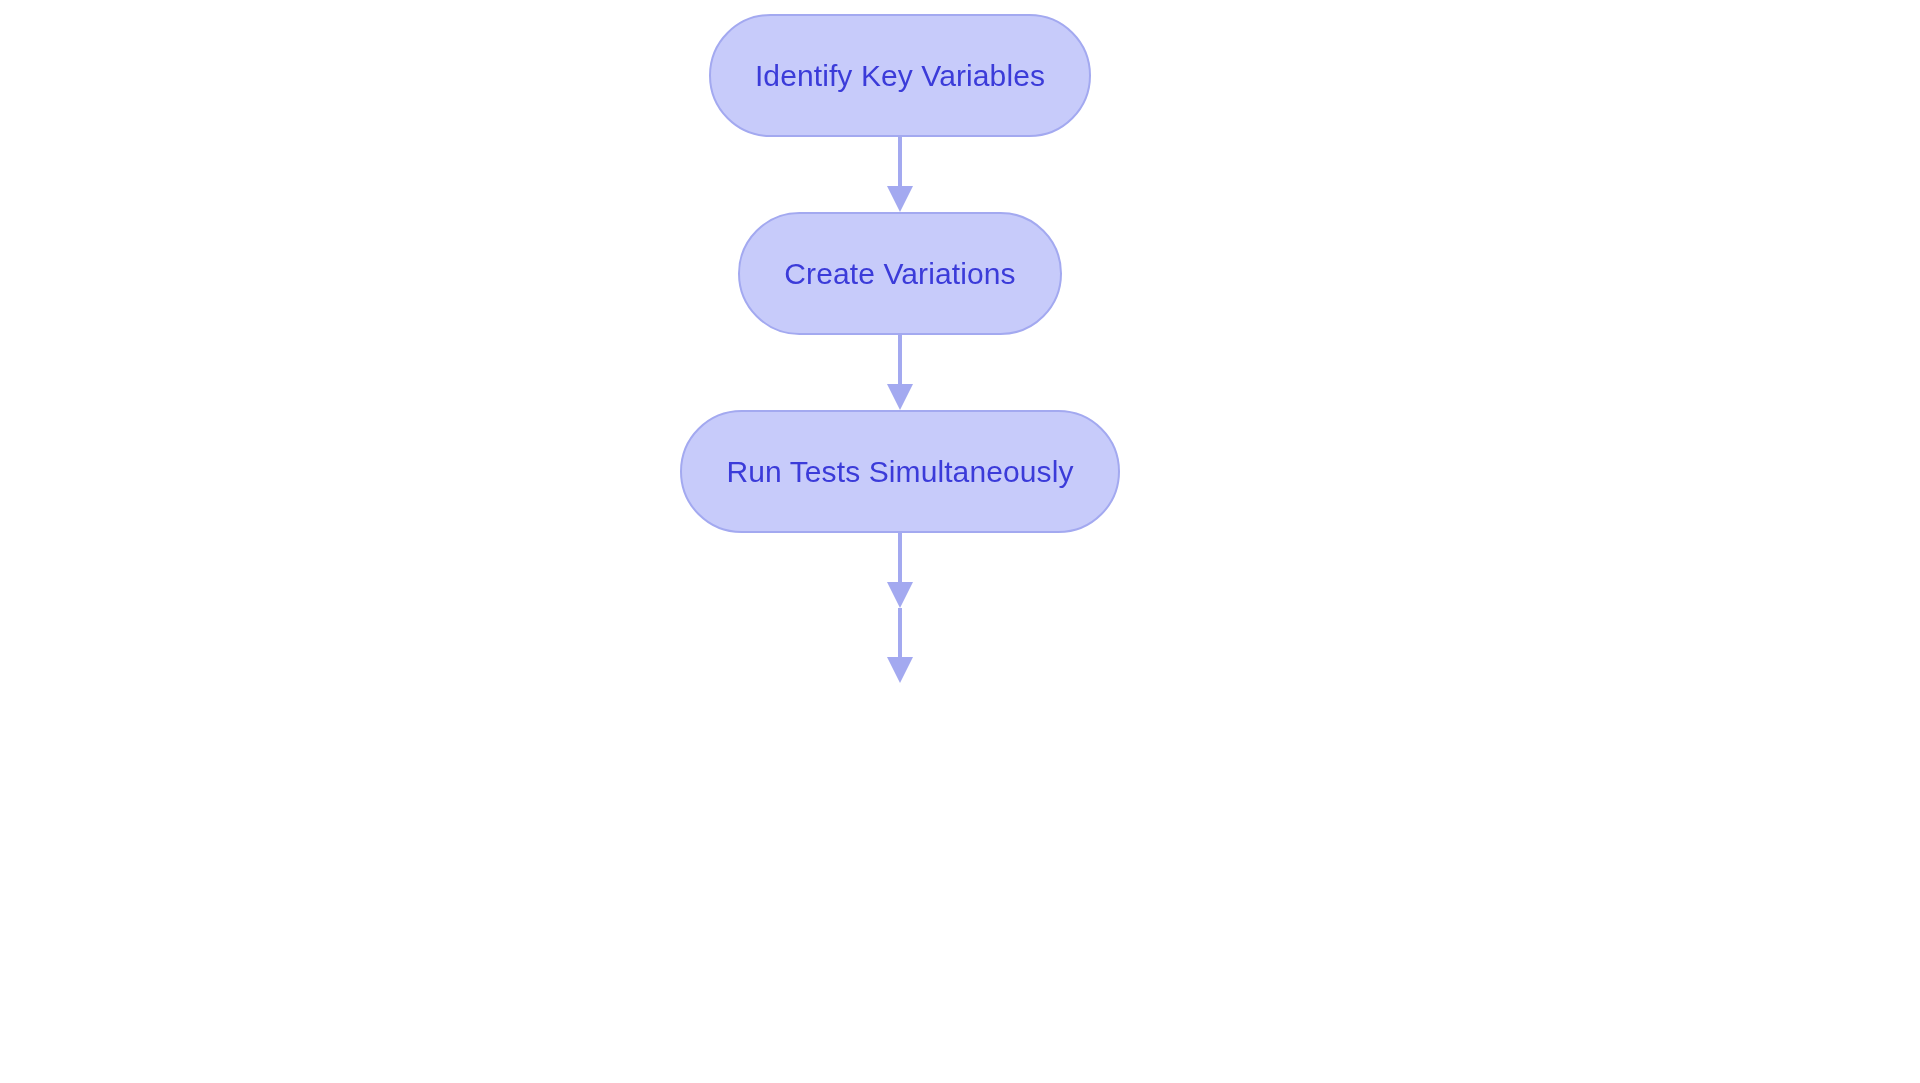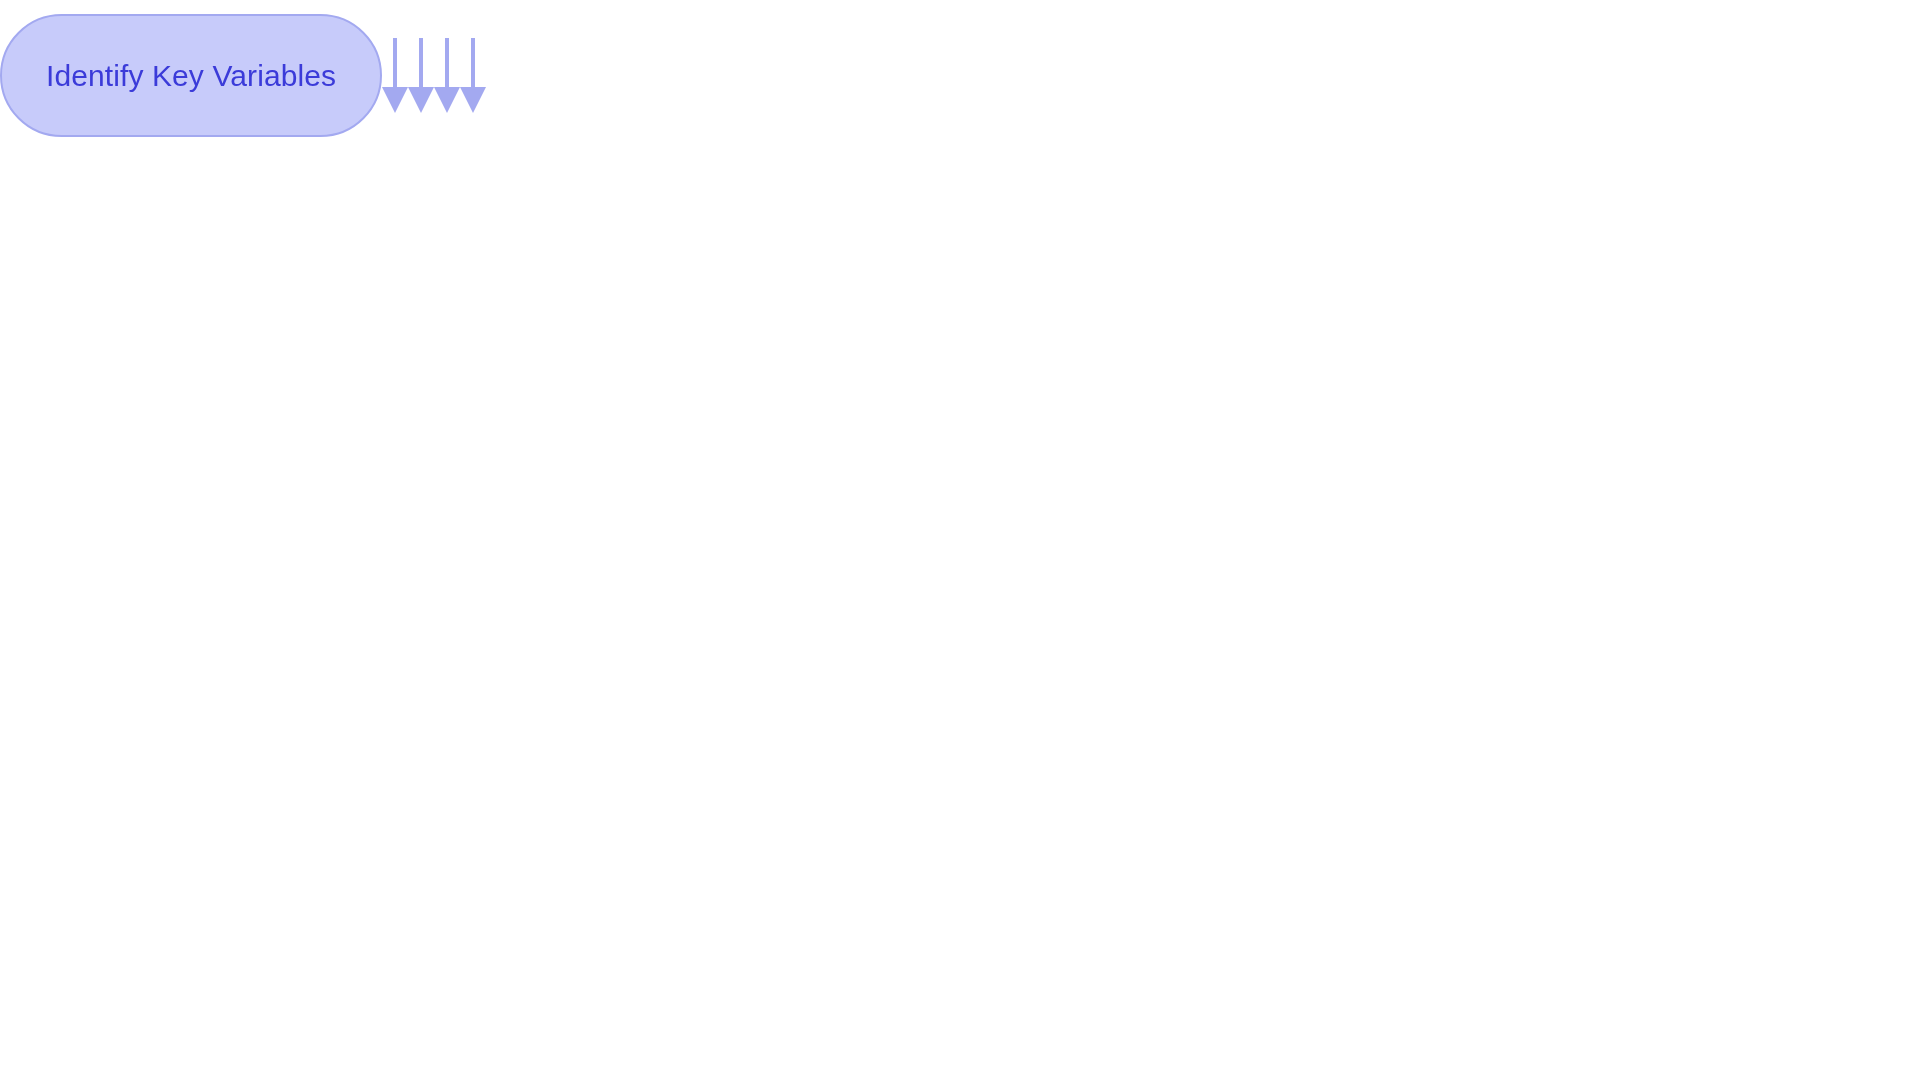--- a/index.html
+++ b/index.html
@@ -22,21 +22,21 @@
     background: #ffffff;
   }
 
   
   .flow-chain {
     position: absolute;
     left: 0;
     top: 14px;
     width: 1800px;
     display: flex;
-    flex-direction: row;
+    flex-direction: column;
     align-items: center;
   }
 
   
   .flow-node {
     box-sizing: border-box;
     height: 123px;
     border: 2px solid #a3a9f0;
     background: #c7cbfa;
     border-radius: 62px;
@@ -85,26 +85,32 @@
 
     <div class="flow-node">
       <span class="flow-node-label">Identify Key Variables</span>
     </div>
 
     <div class="flow-connector">
       <div class="connector-line"></div>
       <div class="connector-arrowhead"></div>
     </div>
 
+    <div class="flow-node">
+      <span class="flow-node-label">Create Variations</span>
+    </div>
 
     <div class="flow-connector">
       <div class="connector-line"></div>
       <div class="connector-arrowhead"></div>
     </div>
 
+    <div class="flow-node">
+      <span class="flow-node-label">Run Tests Simultaneously</span>
+    </div>
 
     <div class="flow-connector">
       <div class="connector-line"></div>
       <div class="connector-arrowhead"></div>
     </div>
 
 
     <div class="flow-connector">
       <div class="connector-line"></div>
       <div class="connector-arrowhead"></div>

